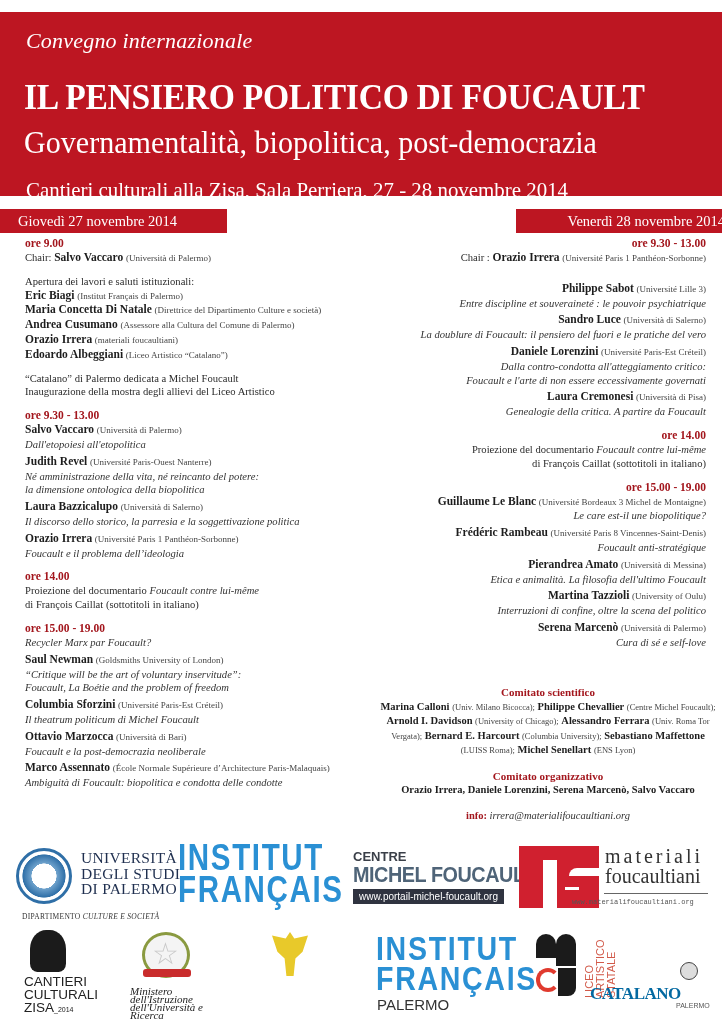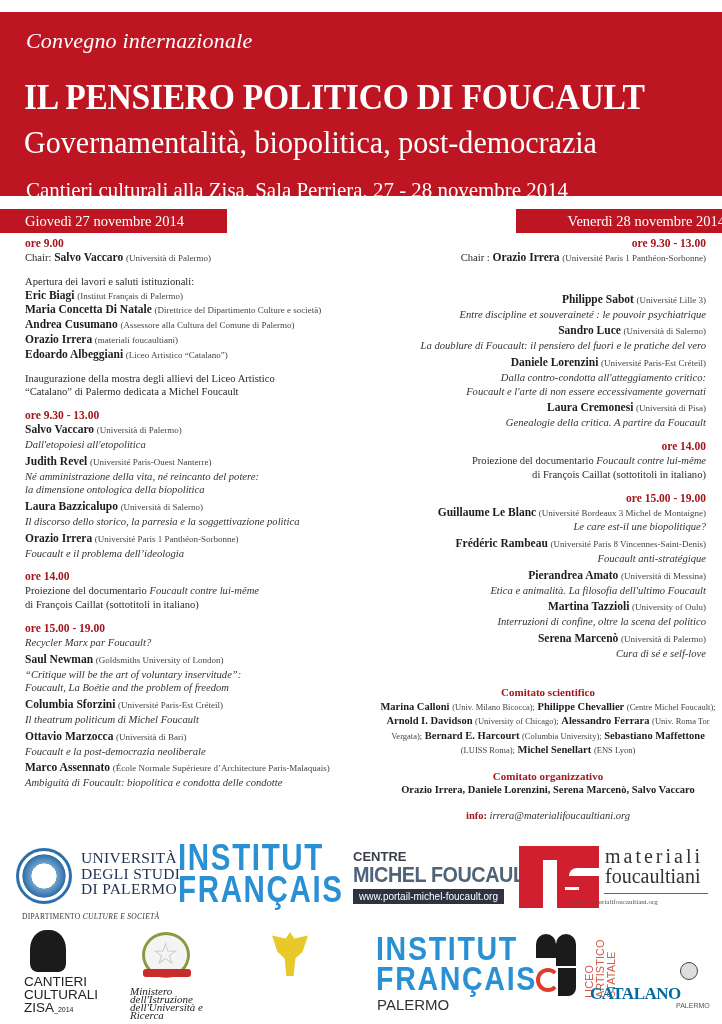--- a/index.html
+++ b/index.html
@@ -6,21 +6,21 @@
   html, body { width: 722px; height: 1024px; background: #ffffff; overflow: hidden; }
   body { position: relative; font-family: "Liberation Serif", "DejaVu Serif", serif; color: #2a2a2a; }
 
   .header { position: absolute; left: 0; top: 0; width: 722px; height: 184px; background: #bd1622; color: #fff; margin-top: 12px; }
   .header .kicker { position: absolute; left: 26px; top: 16px; font-style: italic; font-size: 22px; letter-spacing: 0.2px; }
   .header .title { position: absolute; left: 24px; top: 66px; font-size: 35px; font-weight: bold; letter-spacing: -0.3px; white-space: nowrap; transform: scaleX(0.96); transform-origin: left; }
   .header .subtitle { position: absolute; left: 24px; top: 112px; font-size: 32px; white-space: nowrap; transform: scaleX(0.94); transform-origin: left; }
   .header .venue { position: absolute; left: 26px; top: 165px; font-size: 22px; white-space: nowrap; transform: scaleX(0.95); transform-origin: left; }
 
   .daybar { position: absolute; top: 209px; height: 24px; background: #bd1622; color: #fff; font-size: 14.5px; line-height: 24px; white-space: nowrap; }
-  .daybar.left { left: 0; width: 227px; padding-left: 25px; }
+  .daybar.left { left: 0; width: 227px; padding-left: 18px; }
   .daybar.right { left: 516px; width: 225px; text-align: right; padding-right: 16px; }
 
   .col { position: absolute; top: 236px; font-size: 10.6px; line-height: 13.8px; }
   .col.left { left: 25px; width: 330px; }
   .col.right { right: 16px; width: 340px; text-align: right; }
 
   .time { color: #a3161d; font-weight: bold; font-size: 11.5px; line-height: 15px; }
   .blk { margin-bottom: 9px; }
   .name { font-weight: bold; font-size: 11.5px; color: #1d1d1d; }
   .aff { font-size: 9px; color: #444; }
@@ -46,21 +46,21 @@
   .cmf .c2 { font-size: 22px; line-height: 22px; color: #4f6478; letter-spacing: -0.5px; transform: scaleX(0.9); transform-origin: left; display: block; white-space: nowrap; }
   .cmf .c3 { display: inline-block; margin-top: 3px; background: #2f3340; color: #fff; font-weight: normal; font-size: 10px; padding: 2px 6px; }
 
   .mf-mark { position: absolute; left: 519px; top: 846px; width: 80px; height: 62px; background: #d0202f; }
   .mf-mark .notch1 { position: absolute; left: 24px; top: 14px; width: 14px; height: 48px; background: #fff; }
   .mf-mark .notch2 { position: absolute; left: 50px; top: 22px; width: 30px; height: 8px; background: #fff; border-radius: 10px 0 0 0; }
   .mf-mark .notch3 { position: absolute; left: 46px; top: 41px; width: 14px; height: 3px; background: #fff; }
   .mf-text { left: 605px; top: 846px; font-family: "Liberation Serif", serif; color: #333; font-size: 20px; line-height: 20px; }
   .mf-text .m1 { letter-spacing: 3px; }
   .mf-rule { position: absolute; left: 604px; top: 893px; width: 104px; height: 1px; background: #666; }
-  .mf-url { left: 572px; top: 898px; font-family: Liberation Serif, serif; font-size: 7px; color: #555; }
+  .mf-url { left: 572px; top: 898px; font-family: Liberation Mono, monospace; font-size: 7px; color: #555; }
 
   .czisa-fig { position: absolute; left: 30px; top: 930px; width: 36px; height: 42px; background: #1b1b1b; border-radius: 45% 45% 20% 20%; }
   .czisa-text { left: 24px; top: 975px; font-size: 13.5px; line-height: 13px; color: #222; }
   .czisa-text .yr { font-size: 7px; }
   .miur-emblem { position: absolute; left: 142px; top: 932px; width: 48px; height: 46px; border-radius: 50%; border: 3px solid #8a9a40; background: #f4f4f4; }
   .miur-emblem .star { position: absolute; left: 7px; top: 2px; font-size: 30px; color: #c8c8c8; line-height: 34px; }
   .miur-emblem .ribbon { position: absolute; left: -2px; bottom: -2px; width: 48px; height: 8px; background: #c92c2c; border-radius: 3px; }
   .miur-text { left: 130px; top: 987px; width: 80px; text-align: left; font-family: "Liberation Serif", serif; font-style: italic; font-size: 11px; line-height: 8px; color: #222; }
   .palermo-eagle { position: absolute; left: 272px; top: 932px; width: 36px; height: 44px; background: #e8c92a; clip-path: polygon(50% 0, 62% 15%, 100% 8%, 85% 45%, 65% 60%, 60% 100%, 40% 100%, 35% 60%, 15% 45%, 0 8%, 38% 15%); }
   .palermo-text { left: 228px; top: 982px; width: 124px; text-align: center; font-size: 11px; line-height: 12px; color: #111; margin-top: 48px; }
@@ -98,22 +98,22 @@
   </div>
   <div class="blk">
     <div>Apertura dei lavori e saluti istituzionali:</div>
     <div><span class="name">Eric Biagi</span> <span class="aff">(Institut Français di Palermo)</span></div>
     <div><span class="name">Maria Concetta Di Natale</span> <span class="aff">(Direttrice del Dipartimento Culture e società)</span></div>
     <div><span class="name">Andrea Cusumano</span> <span class="aff">(Assessore alla Cultura del Comune di Palermo)</span></div>
     <div><span class="name">Orazio Irrera</span> <span class="aff">(materiali foucaultiani)</span></div>
     <div><span class="name">Edoardo Albeggiani</span> <span class="aff">(Liceo Artistico “Catalano”)</span></div>
   </div>
   <div class="blk">
+    <div>“Catalano” di Palermo dedicata a Michel Foucault</div>
     <div>Inaugurazione della mostra degli allievi del Liceo Artistico</div>
-    <div>“Catalano” di Palermo dedicata a Michel Foucault</div>
   </div>
 
   <div class="blk">
     <div class="time">ore 9.30 - 13.00</div>
     <div class="speaker">
       <div><span class="name">Salvo Vaccaro</span> <span class="aff">(Università di Palermo)</span></div>
       <div class="talk">Dall'etopoiesi all'etopolitica</div>
     </div>
     <div class="speaker">
       <div><span class="name">Judith Revel</span> <span class="aff">(Université Paris-Ouest Nanterre)</span></div>
@@ -157,21 +157,21 @@
     <div class="speaker" style="width:400px;">
       <div><span class="name">Marco Assennato</span> <span class="aff">(École Normale Supérieure d’Architecture Paris-Malaquais)</span></div>
       <div class="talk">Ambiguità di Foucault: biopolitica e condotta delle condotte</div>
     </div>
   </div>
 </div>
 
 <div class="col right">
   <div class="blk">
     <div class="time">ore 9.30 - 13.00</div>
-    <div style="margin-bottom:27px;"><span>Chair : </span><span class="name">Orazio Irrera</span> <span class="aff">(Université Paris 1 Panthéon-Sorbonne)</span></div>
+    <div style="margin-bottom:16px;"><span>Chair : </span><span class="name">Orazio Irrera</span> <span class="aff">(Université Paris 1 Panthéon-Sorbonne)</span></div>
     <div class="speaker">
       <div><span class="name">Philippe Sabot</span> <span class="aff">(Université Lille 3)</span></div>
       <div class="talk">Entre discipline et souveraineté : le pouvoir psychiatrique</div>
     </div>
     <div class="speaker" style="margin-left:-40px;">
       <div><span class="name">Sandro Luce</span> <span class="aff">(Università di Salerno)</span></div>
       <div class="talk">La doublure di Foucault: il pensiero del fuori e le pratiche del vero</div>
     </div>
     <div class="speaker">
       <div><span class="name">Daniele Lorenzini</span> <span class="aff">(Université Paris-Est Créteil)</span></div>

